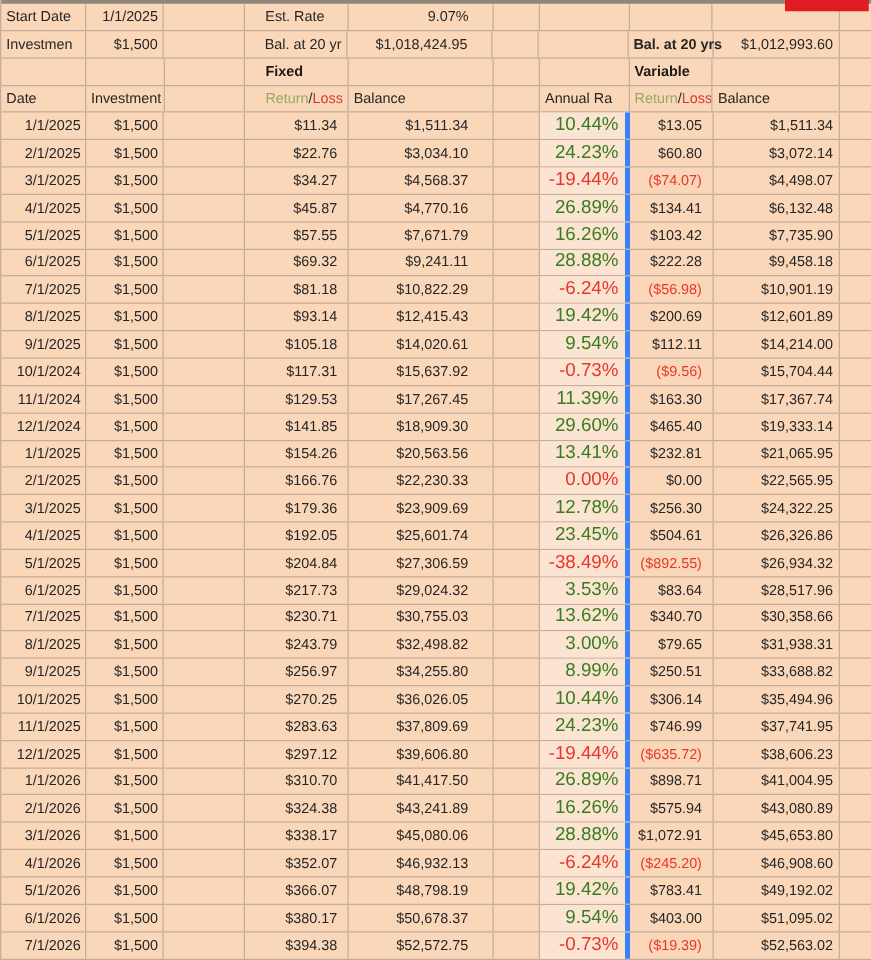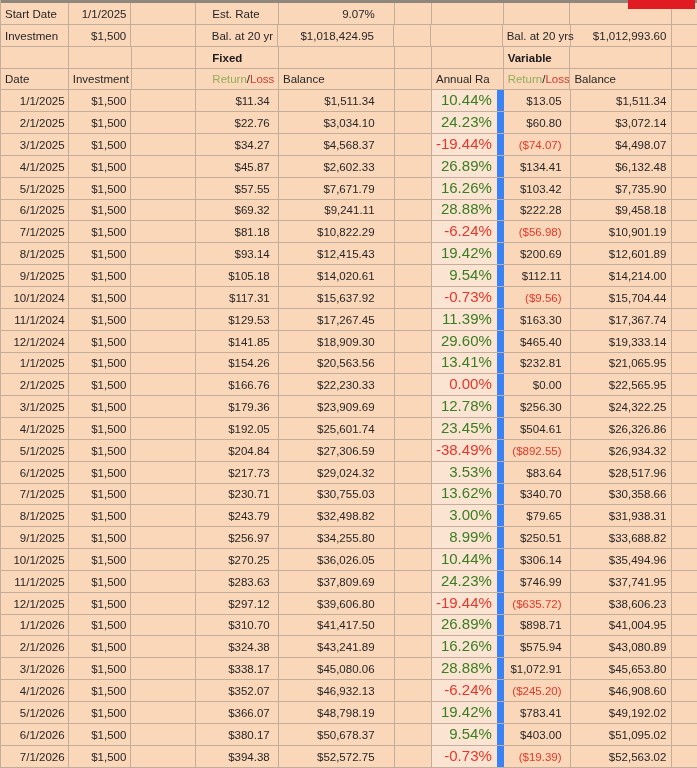--- a/index.html
+++ b/index.html
@@ -39,28 +39,28 @@
   .ch{width:68px;}
   .ci{width:104px;}
   .cj{width:25px;border-right:none;}
   .num{justify-content:flex-end;}
   .ca.num{padding-right:3px;}
   .cd.num{padding-right:8px;}
   .ce.num{padding-right:19px;}
   .ch.num{padding-right:8px;}
   .ci.num{padding-right:5px;}
   .bold{font-weight:bold;color:#1a1a1a;}
-  .ovf{overflow:visible;position:relative;z-index:2;}
+  .ovf{overflow:visible;position:relative;z-index:2;font-weight:bold;}
   .ratecell{
     background:var(--rate-bg,#fce4d2);
     font-size:15px;
     justify-content:flex-end;
     padding-right:5px;
     padding-bottom:3px;
-    border-right:7px solid #3b82f6;
+    border-right:4px solid #3b82f6;
     border-bottom-color:#e8d4c2;
     padding-left:14px;
   }
   .pos{color:var(--green,#3a7d21);}
   .neg{color:var(--red,#e8372a);}
   .rl-green{color:var(--light-green,#93ad5a);}
   .rl-red{color:#cf3b33;}
   .marker{
     position:absolute;top:0;left:627px;width:67px;height:9px;
     background:var(--marker,#e11b22);
@@ -170,21 +170,21 @@
     <div class="cell ch num neg">($74.07)</div>
     <div class="cell ci num">$4,498.07</div>
     <div class="cell cj"></div>
   </div>
 
   <div class="row">
     <div class="cell ca num">4/1/2025</div>
     <div class="cell cb num">$1,500</div>
     <div class="cell cc"></div>
     <div class="cell cd num">$45.87</div>
-    <div class="cell ce num">$2,602.33</div>
+    <div class="cell ce num">$4,770.16</div>
     <div class="cell cf"></div>
     <div class="cell cg ratecell pos">26.89%</div>
     <div class="cell ch num">$134.41</div>
     <div class="cell ci num">$6,132.48</div>
     <div class="cell cj"></div>
   </div>
 
   <div class="row">
     <div class="cell ca num">5/1/2025</div>
     <div class="cell cb num">$1,500</div>

